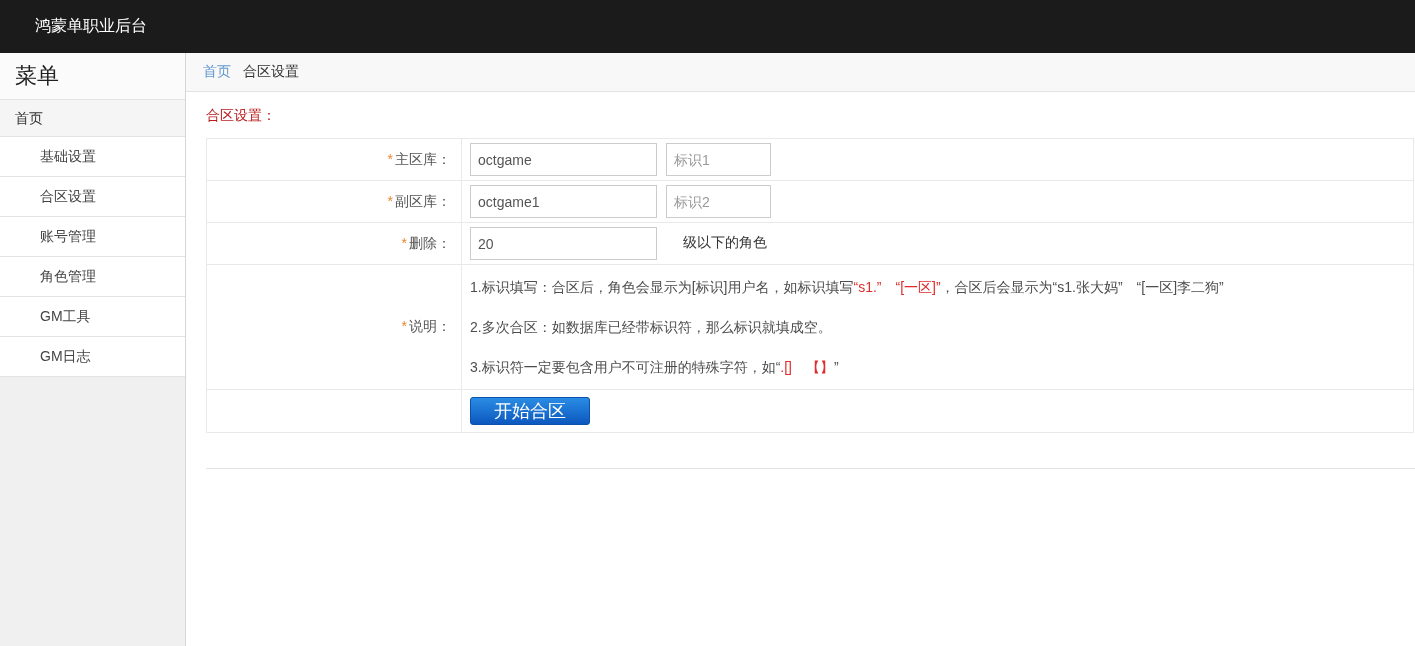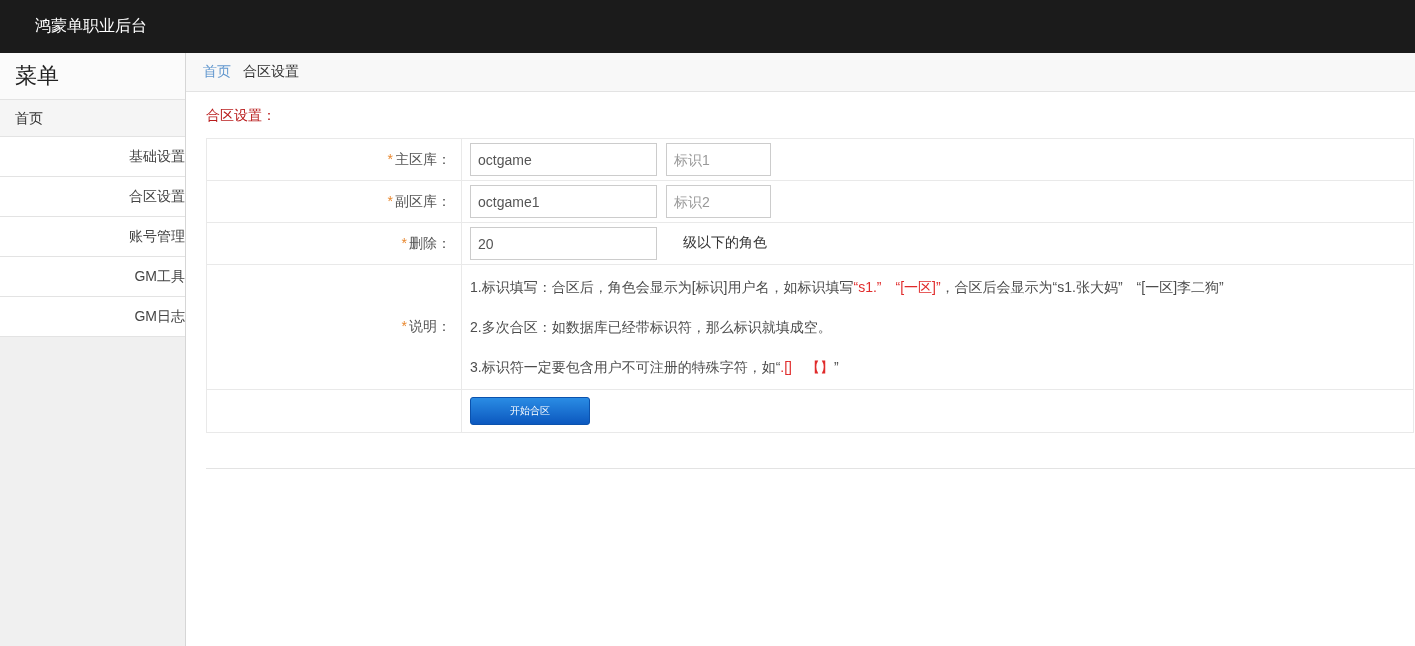--- a/index.html
+++ b/index.html
@@ -27,21 +27,21 @@
     border-bottom: 1px solid #e3e3e3; background: #fbfbfb;
   }
   .menu-item-home {
     height: 37px; line-height: 37px; padding-left: 15px;
     background: #f5f5f5; border-bottom: 1px solid #e3e3e3;
     font-size: 14px; color: #333; cursor: pointer;
   }
   .menu-item {
     height: 40px; line-height: 39px; padding-left: 40px;
     background: #fff; border-bottom: 1px solid #e3e3e3;
-    font-size: 14px; color: #444; cursor: pointer; text-align: right;
+    font-size: 14px; color: #444; cursor: pointer;
   }
   .sidebar-filler { flex: 1; background: #f0f0f0; }
   
   .main { flex: 1; display: flex; flex-direction: column; background: #fff; }
   .breadcrumb {
     height: 39px; background: #f8f8f8; border-bottom: 1px solid #e3e3e3;
     display: flex; align-items: center; padding-left: 17px; font-size: 14px;
   }
   .breadcrumb .crumb-link { color: #6197ce; cursor: pointer; text-decoration: none; }
   .breadcrumb .crumb-current { color: #333; margin-left: 12px; }
@@ -71,40 +71,41 @@
   .suffix-text { margin-left: 22px; color: #333; font-size: 14px; }
   
   td.notes-cell { padding: 2px 0 2px 8px; }
   .note-line { font-size: 14px; color: #4d4d4d; line-height: 40px; white-space: nowrap; }
   .red { color: #e02b2b; margin-top: 48px; }
   
   .btn-start {
     width: 120px; height: 28px; margin: 7px 0;
     background: linear-gradient(to bottom, #2a8ce4, #0c58bf);
     border: 1px solid #0b52ad; border-radius: 3px;
-    color: #fff; font-size: 10px; cursor: pointer;
+    color: #fff; font-size: 18px; cursor: pointer;
     font-family: "Liberation Sans", "DejaVu Sans", sans-serif;
   }
   .section-divider { border-top: 1px solid #e3e3e3; margin-top: 35px; }
 </style>
 </head>
 <body>
 
 <div class="topbar">
   <span>鸿蒙单职业后台</span>
 </div>
 
 <div class="container">
 
   <div class="sidebar">
     <div class="sidebar-header">菜单</div>
     <div class="menu-item-home">首页</div>
     <div class="menu-item">基础设置</div>
     <div class="menu-item">合区设置</div>
     <div class="menu-item">账号管理</div>
+    <div class="menu-item">角色管理</div>
     <div class="menu-item">GM工具</div>
     <div class="menu-item">GM日志</div>
     <div class="sidebar-filler"></div>
   </div>
 
   <div class="main">
 
     <div class="breadcrumb">
       <a class="crumb-link">首页</a>
       <span class="crumb-current">合区设置</span>

